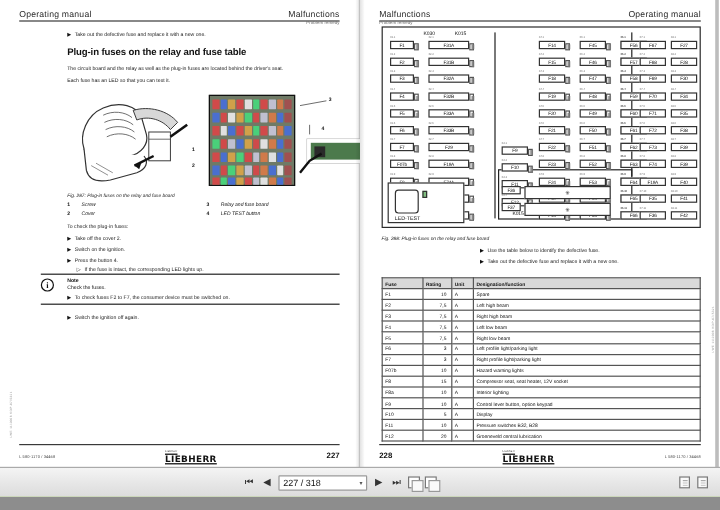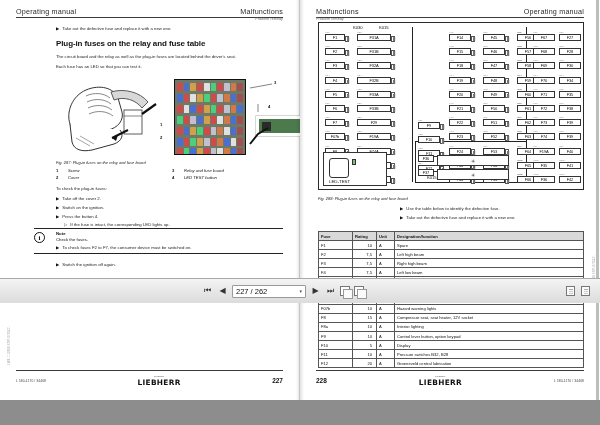--- a/index.html
+++ b/index.html
@@ -3,21 +3,21 @@
 <meta charset="utf-8">
 <style>
   * { box-sizing: border-box; }
   html, body {
     margin: 0; padding: 0;
     width: 600px; height: 425px;
     overflow: hidden;
     background: #8d8d8d;
     font-family: "Liberation Sans", sans-serif;
   }
-  #viewer { position: relative; width: 600px; height: 303px; background: #84cc16; }
+  #viewer { position: relative; width: 600px; height: 414px; background: #84cc16; }
 
   
   .sheet {
     position: absolute; top: 0; height: 400px; width: 300px;
     background: #ffffff;
   }
   #page-left  { left: 0;   border-right: 1px solid #d8d8d8; }
   #page-right { left: 300px; }
   .sheet-inner { position: absolute; inset: 0; }
 
@@ -93,21 +93,21 @@
   .note-title { font-size: 4.3px; font-weight: bold; color: #111; margin: 2px 0 .5px 22px; }
   .note-sub { font-size: 4.3px; color: #111; margin: 0 0 3px 22px; }
   .note-bullet { margin-left: 22px; }
 
   
   .pagefoot { position: absolute; left: 16px; right: 16px; bottom: 14px; }
   .foot-rule { border-top: .7px solid #3a3a3a; margin-bottom: 5px; }
   .foot-row { display: flex; align-items: center; justify-content: space-between; }
   .foot-id { font-size: 3.3px; color: #444; letter-spacing: .1px; }
   .foot-pageno { font-size: 6.5px; font-weight: bold; color: #111; }
-  .brand { text-align: center; line-height: 1; }
+  .brand { text-align: left; line-height: 1; text-decoration: underline; }
   .brand .brand-top { font-size: 2.4px; color: #333; letter-spacing: .2px; display: block; margin-bottom: .5px; }
   .brand .brand-name {
     font-size: 7.4px; font-weight: bold; color: #111; letter-spacing: .3px;
     font-family: "DejaVu Sans", sans-serif; display: block;
   }
   .side-id {
     position: absolute; font-size: 2.6px; color: #9a9a9a;
     writing-mode: vertical-rl; transform: rotate(180deg); letter-spacing: .3px;
   }
   #page-left .side-id  { left: 8px;  bottom: 35px; }
@@ -956,21 +956,21 @@
   </div>
 
   <div class="gutter"></div>
 
   <div id="toolbar">
     <div class="tb-left"></div>
     <div class="tb-center">
       <div class="tb-btn">⏮</div>
       <div class="tb-btn">◀</div>
       <div class="pagebox">
-        <span>227 / 262</span>
+        <span>227 / 318</span>
         <span class="caret">▾</span>
       </div>
       <div class="tb-btn">▶</div>
       <div class="tb-btn">⏭</div>
       <div class="icon-copy"></div>
       <div class="icon-copy"></div>
     </div>
     <div class="tb-right">
       <div class="icon-sq"></div>
       <div class="icon-sq"></div>

